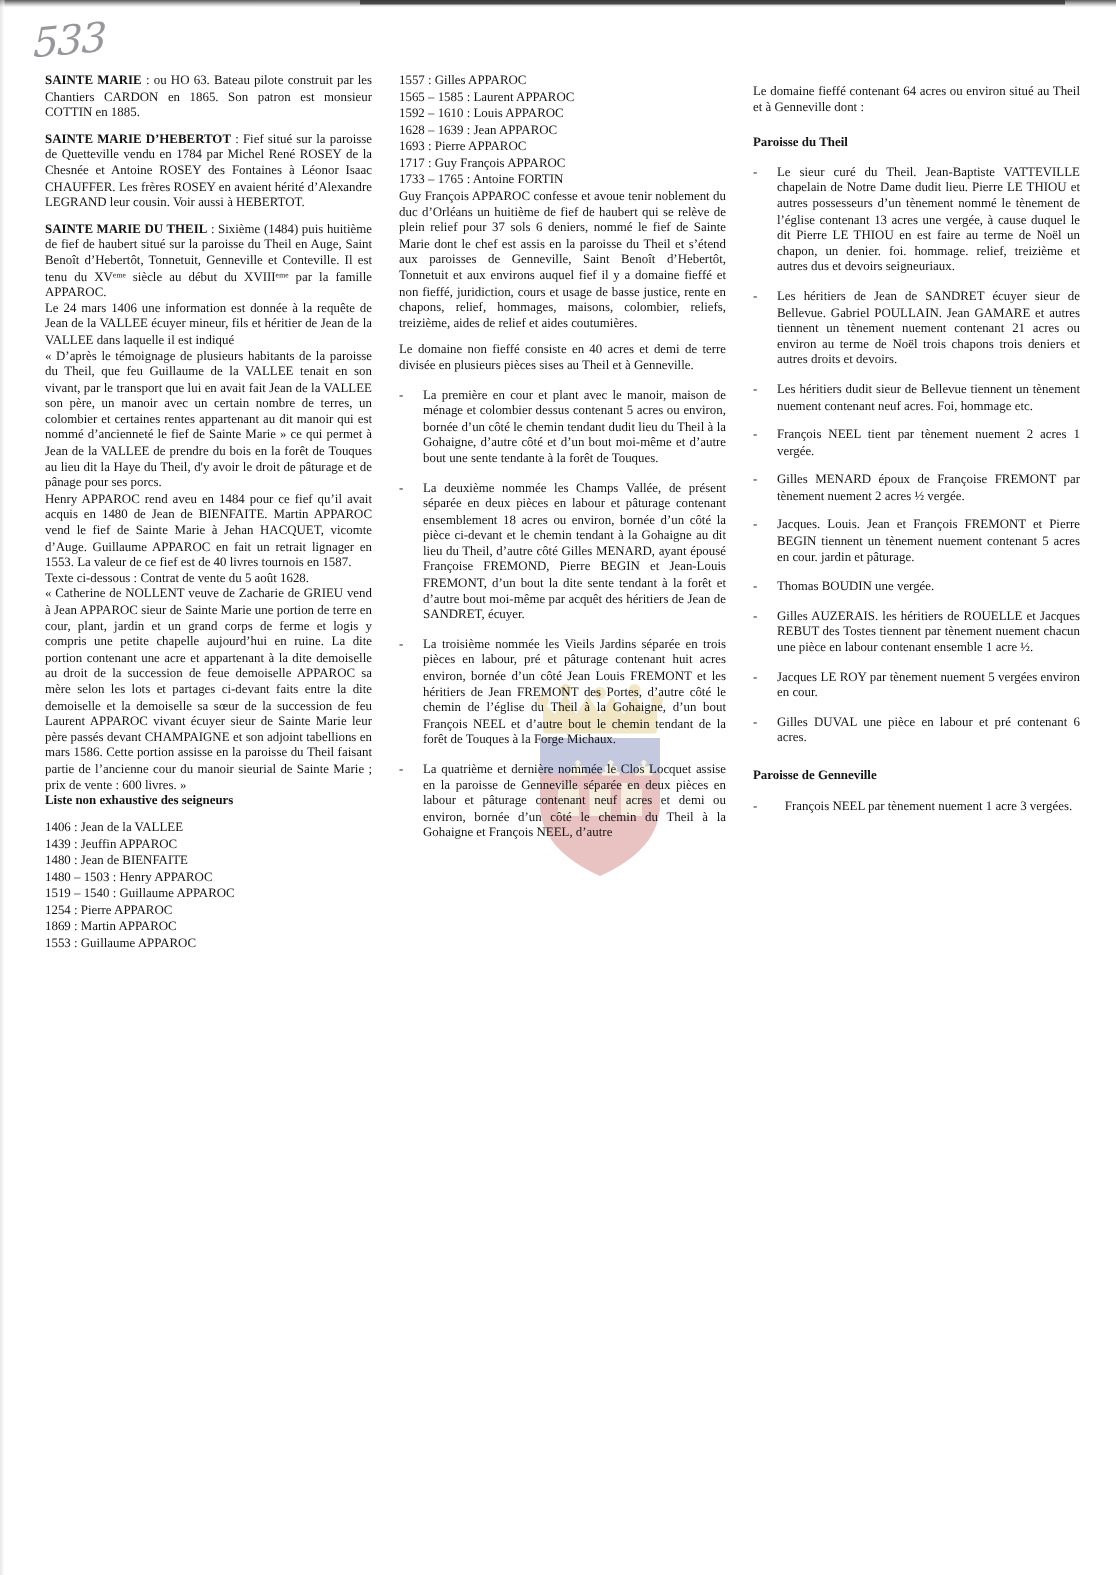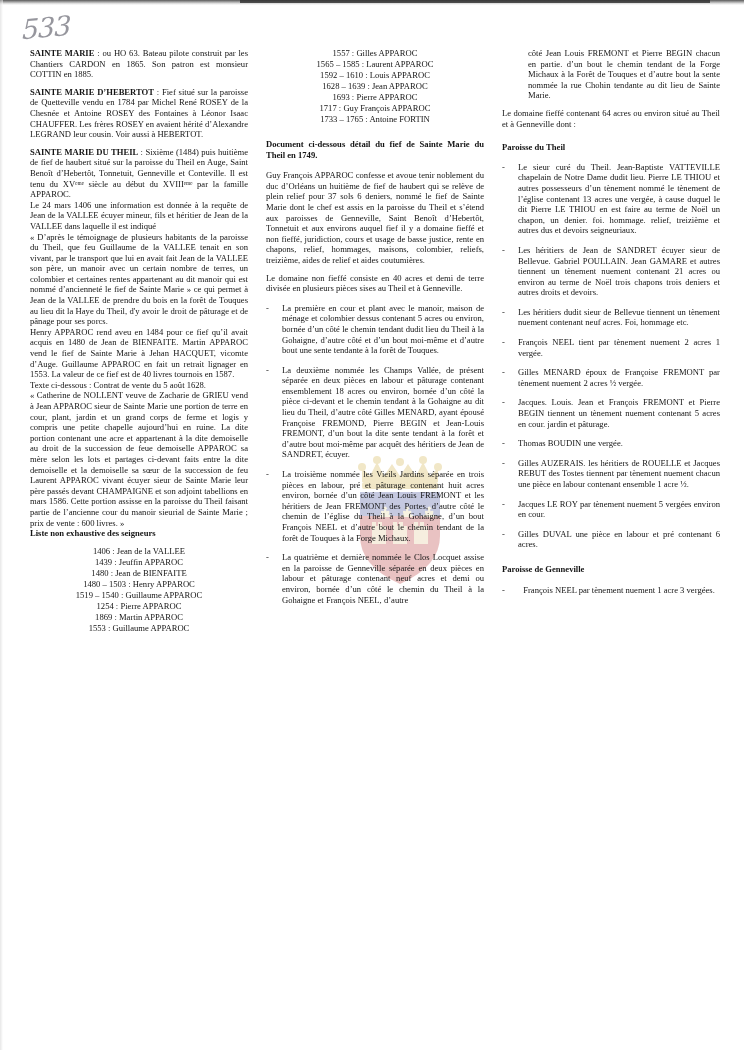--- a/index.html
+++ b/index.html
@@ -67,21 +67,21 @@
   b,strong{font-weight:bold;}
   .entry-title{font-weight:bold;}
   .subhead{
     font-weight:bold;text-align:center;font-size:8.6px;line-height:10.6px;
     margin-top:9px;margin-bottom:7px;
   }
   .seigneur-list{
     margin-top:7px;
   }
   .seigneur-list div{
-    font-size:8.6px;line-height:11px;text-align:center;color:#141414;
+    font-size:8.6px;line-height:11px;text-align:left;color:#141414;
   }
   
   .dash-item{
     display:flex;margin-top:9px;
   }
   .dash-item .dash{
     width:16px;flex:0 0 16px;font-size:8.6px;line-height:10.6px;color:#141414;
   }
   .dash-item .dash-body{
     flex:1;font-size:8.6px;line-height:10.6px;text-align:justify;color:#141414;
@@ -170,21 +170,20 @@
       <div class="seigneur-list" style="margin-top:0">
         <div>1557 : Gilles APPAROC</div>
         <div>1565 – 1585 : Laurent APPAROC</div>
         <div>1592 – 1610 : Louis APPAROC</div>
         <div>1628 – 1639 : Jean APPAROC</div>
         <div>1693 : Pierre APPAROC</div>
         <div>1717 : Guy François APPAROC</div>
         <div>1733 – 1765 : Antoine FORTIN</div>
       </div>
 
-      <p class="subhead" style="margin-top:14px;margin-bottom:10px;">Document ci-dessous détail du fief de Sainte Marie du Theil  en 1749.</p>
 
       <p>Guy François APPAROC confesse et avoue tenir noblement du duc d’Orléans un huitième de fief de haubert qui se relève de plein relief pour 37 sols 6 deniers, nommé le fief de Sainte Marie dont le chef est assis en la paroisse du Theil et s’étend aux paroisses de Genneville, Saint Benoît d’Hebertôt, Tonnetuit et aux environs auquel fief il y a domaine fieffé et non fieffé, juridiction, cours et usage de basse justice, rente en chapons, relief, hommages, maisons, colombier, reliefs, treizième, aides de relief et aides coutumières.</p>
       <p class="gap">Le domaine non fieffé consiste en 40 acres et demi de terre divisée en plusieurs pièces sises au Theil et à Genneville.</p>
 
       <div class="dash-item">
         <div class="dash">-</div>
         <div class="dash-body">La première en cour et plant avec le manoir, maison de ménage et colombier dessus contenant 5 acres ou environ, bornée d’un côté le chemin tendant dudit lieu du Theil à la Gohaigne, d’autre côté et d’un bout moi-même et d’autre bout une sente tendante à la forêt de Touques.</div>
       </div>
       <div class="dash-item">
         <div class="dash">-</div>
@@ -195,21 +194,20 @@
         <div class="dash-body">La troisième nommée les Vieils Jardins séparée en trois pièces en labour, pré et pâturage contenant huit acres environ, bornée d’un côté Jean Louis FREMONT et les héritiers de Jean FREMONT des Portes, d’autre côté le chemin de l’église du Theil à la Gohaigne, d’un bout François NEEL et d’autre bout le chemin tendant de la forêt de Touques à la Forge Michaux.</div>
       </div>
       <div class="dash-item">
         <div class="dash">-</div>
         <div class="dash-body">La quatrième et dernière nommée le Clos Locquet assise en la paroisse de Genneville séparée en deux pièces en labour et pâturage contenant neuf acres et demi ou environ, bornée d’un côté le chemin du Theil à la Gohaigne et François NEEL, d’autre</div>
       </div>
     </div>
 
     <div class="col">
 
-      <p style="padding-left:26px;">côté Jean Louis FREMONT et Pierre BEGIN chacun en partie. d’un bout le chemin tendant de la Forge Michaux à la Forêt de Touques et d’autre bout la sente nommée la rue Chohin tendante au dit lieu de Sainte Marie.</p>
 
       <p class="gap">Le domaine fieffé contenant 64 acres ou environ situé au Theil et à Genneville dont :</p>
 
       <p class="subhead" style="margin-top:13px;margin-bottom:9px;">Paroisse du Theil</p>
 
       <div class="dash-item" style="margin-top:0">
         <div class="dash">-</div>
         <div class="dash-body">Le sieur curé du Theil. Jean-Baptiste VATTEVILLE chapelain de Notre Dame dudit lieu. Pierre LE THIOU et autres possesseurs d’un tènement nommé le tènement de l’église contenant 13 acres une vergée, à cause duquel le dit Pierre LE THIOU en est faire au terme de Noël un chapon, un denier. foi. hommage. relief, treizième et autres dus et devoirs seigneuriaux.</div>
       </div>
       <div class="dash-item">

